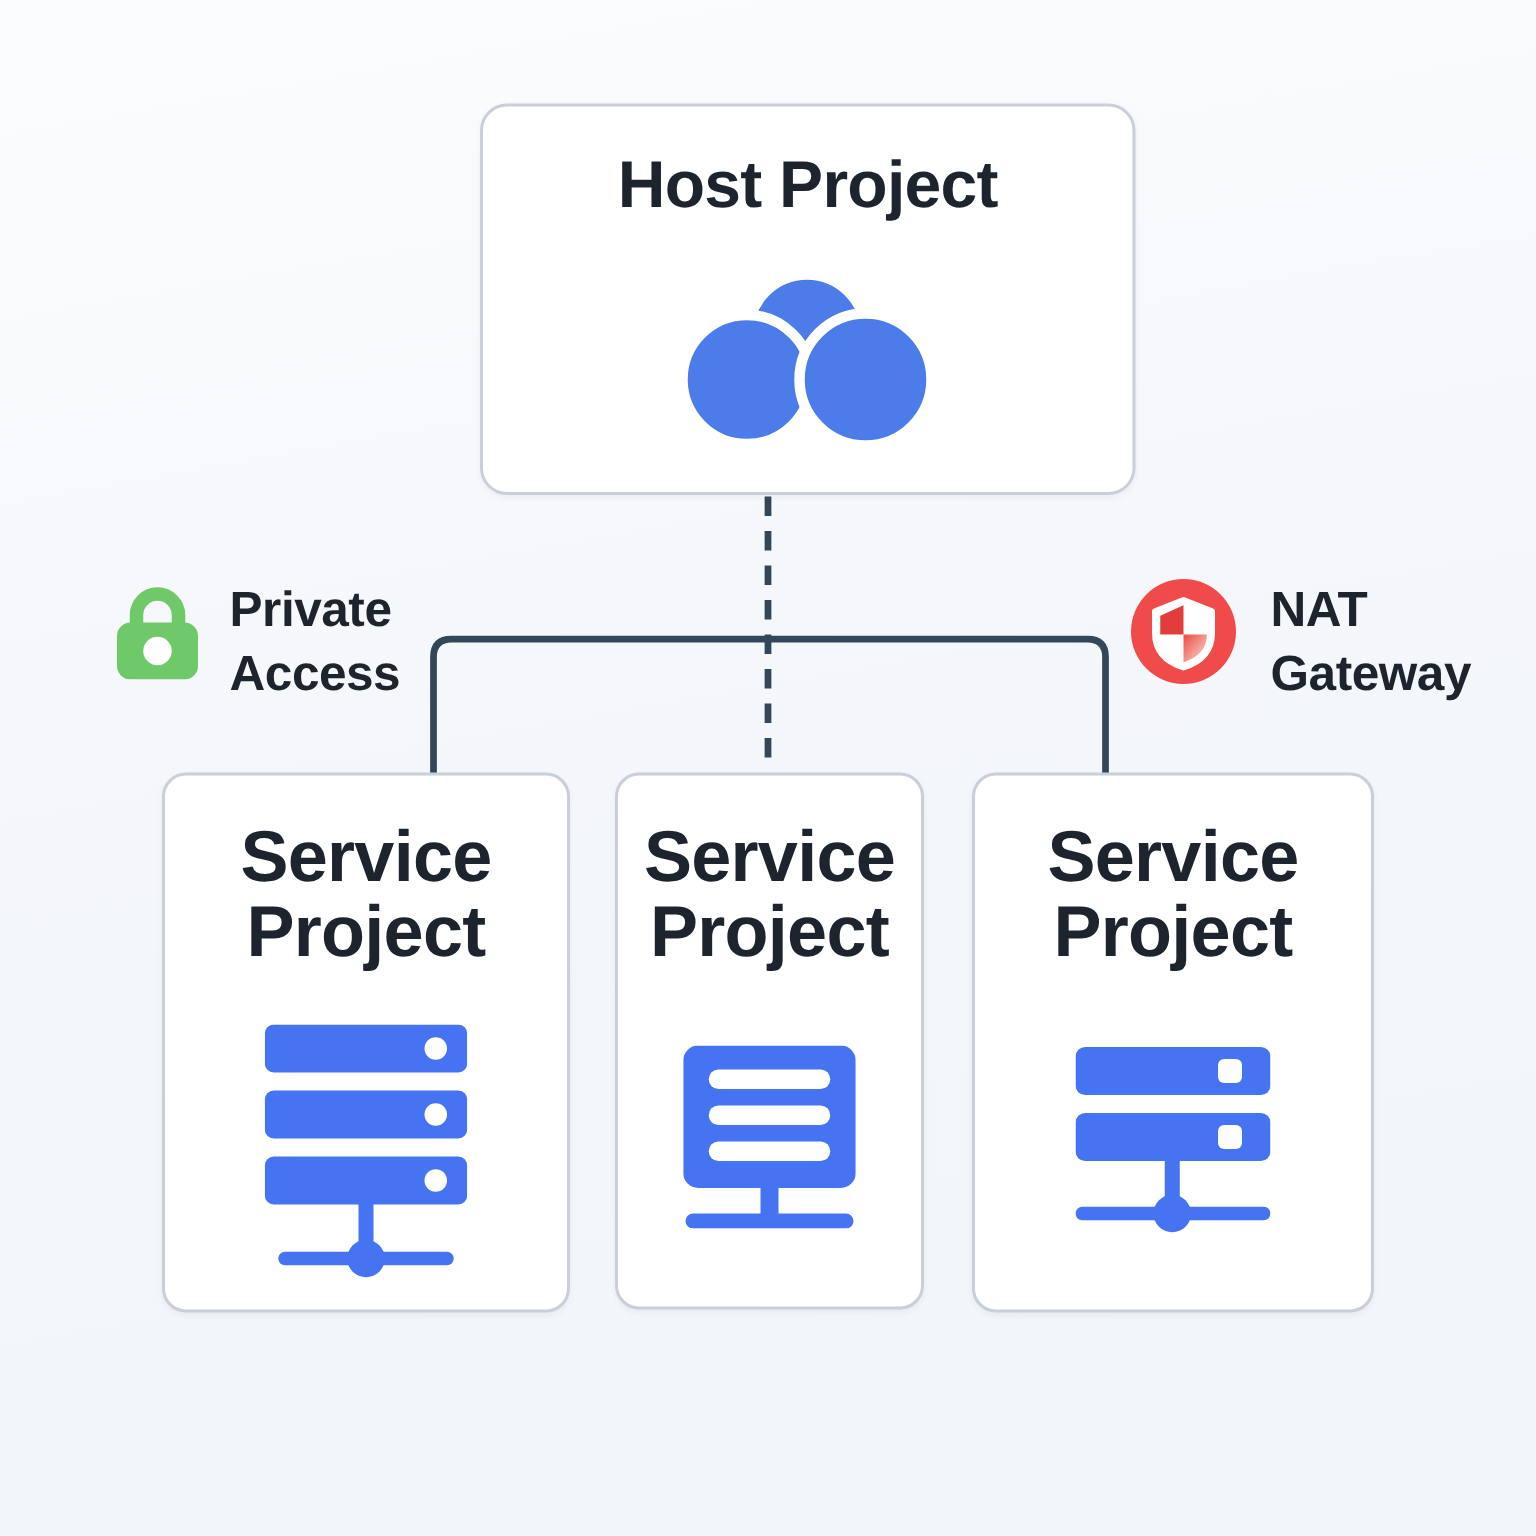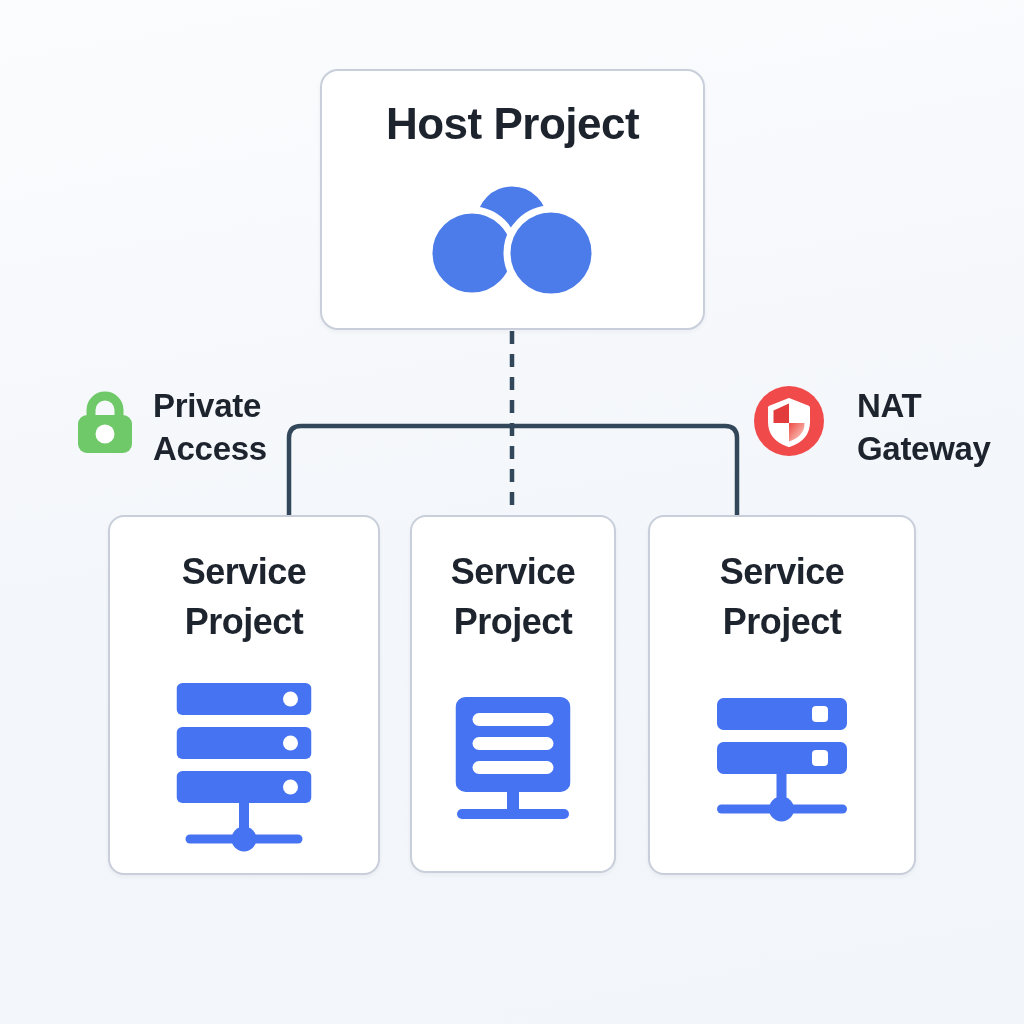--- a/index.html
+++ b/index.html
@@ -21,36 +21,36 @@
     pointer-events: none;
   }
   .card {
     position: absolute;
     background: #FFFFFF;
     border: 2px solid #C8CFDA;
     border-radius: 18px;
     box-shadow: 0 2px 4px rgba(30, 41, 59, 0.05);
     box-sizing: border-box;
   }
-  .card-host   { left: 320px; top: 69px;  width: 385px; height: 261px; }
+  .card-host   { left: 320px; top: 69px;  width: 437px; height: 261px; }
   .card-svc-1  { left: 108px; top: 515px; width: 272px; height: 360px; border-radius: 16px; }
   .card-svc-2  { left: 410px; top: 515px; width: 206px; height: 358px; border-radius: 16px; }
   .card-svc-3  { left: 648px; top: 515px; width: 268px; height: 360px; border-radius: 16px; }
   .card-title {
     position: absolute;
     left: 0; right: 0;
     text-align: center;
     color: #1D242E;
     font-weight: 600;
     letter-spacing: -0.5px;
   }
   .host-title { top: 27px; font-size: 44px; line-height: 52px; }
   .svc-title  {
     top: 30px;
-    font-size: 36px;
+    font-size: 48px;
     line-height: 50px;
     left: 50%;
     right: auto;
     transform: translateX(-50%);
     width: 195px;
   }
   .card-icon {
     position: absolute;
     left: 50%;
     transform: translateX(-50%);
@@ -58,21 +58,21 @@
   .cloud-pos  { top: 107px; }
   .srv1-pos   { top: 166px; }
   .srv2-pos   { top: 180px; }
   .srv3-pos   { top: 181px; }
   .annotation {
     position: absolute;
     display: flex;
     align-items: flex-start;
   }
   .ann-private { left: 78px; top: 389px; gap: 21px; }
-  .ann-nat     { left: 753px; top: 385px; gap: 32px; }
+  .ann-nat     { left: 753px; top: 385px; gap: 22px; }
   .ann-label {
     color: #1D242E;
     font-weight: 600;
     font-size: 33px;
     line-height: 43px;
     letter-spacing: -0.3px;
     margin-top: -5px;
   }
   .ann-private .ann-label { width: 125px; }
   .ann-nat .ann-label     { width: 160px; margin-top: -1px; }

